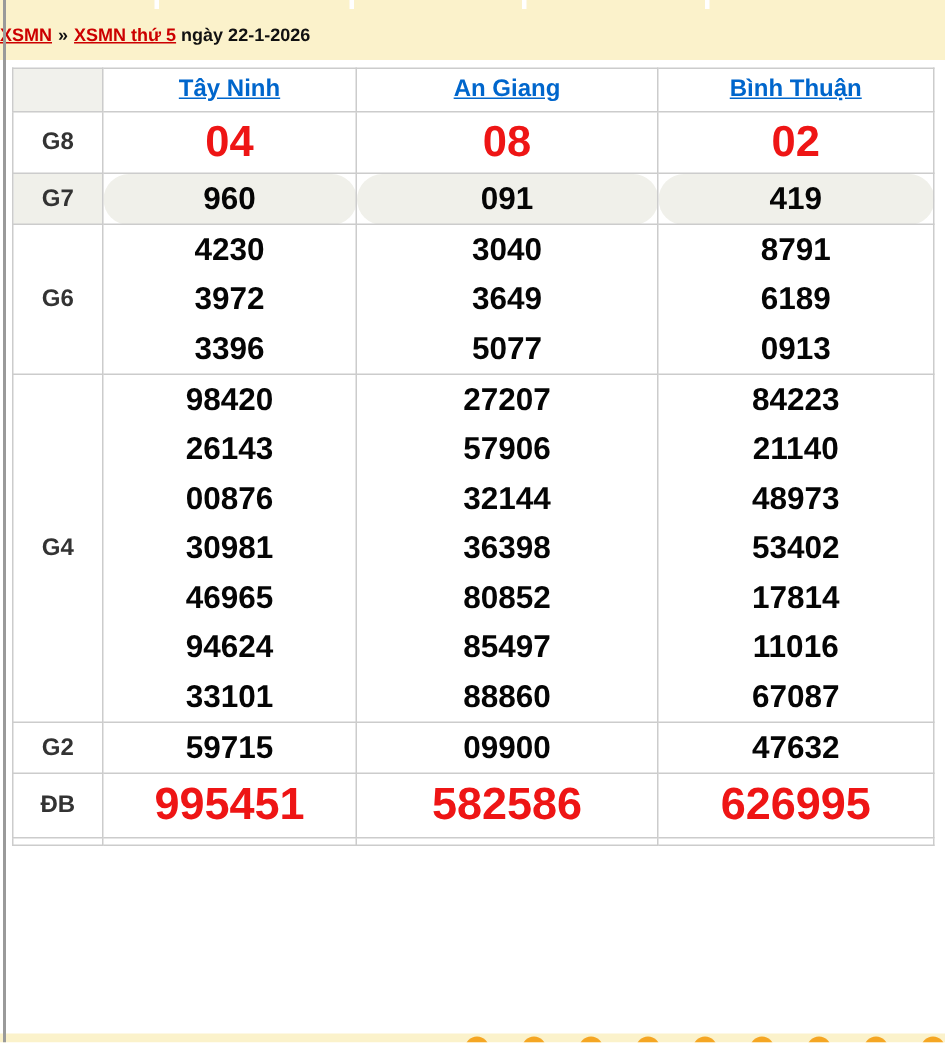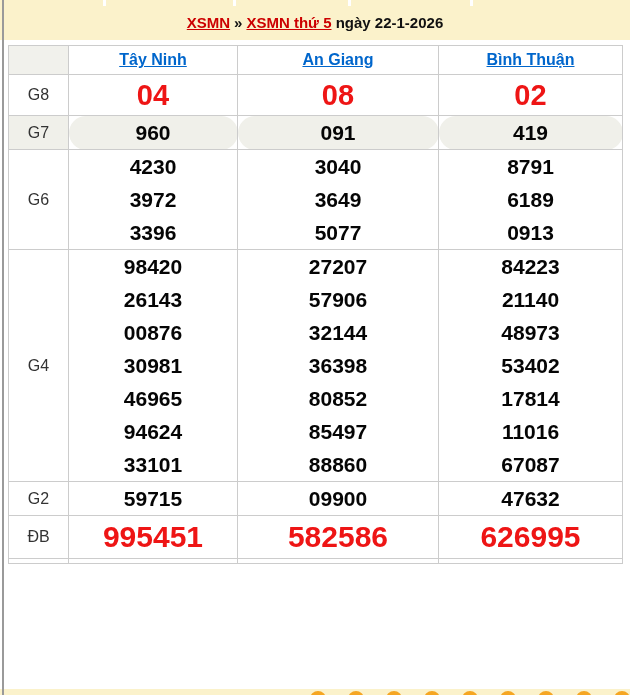--- a/index.html
+++ b/index.html
@@ -20,38 +20,38 @@
   
   .tabs-strip{height:6px;background:#fff;position:relative;}
   .tabs-strip .seg{position:absolute;top:0;height:6px;background:var(--yellow);}
   .seg1{left:0;width:103px;}
   .seg2{left:106px;width:127px;}
   .seg3{left:236px;width:112px;}
   .seg4{left:351px;width:119px;}
   .seg5{left:473px;width:157px;}
   .title-bar{
     height:34px;line-height:34px;background:var(--yellow);
-    text-align:center;font-weight:bold;font-size:15px;color:#111;
+    font-weight:bold;font-size:12px;color:#111;
     white-space:nowrap;
   }
   .title-bar a{color:var(--title-red);text-decoration:underline;cursor:pointer;}
   .title-sep{margin:0 4px;}
   .gap{height:5px;background:#fff;}
   table.results{
     margin-left:8px;width:614px;border-collapse:collapse;table-layout:fixed;
   }
   table.results th,table.results td{
     border:1px solid var(--border);padding:0;text-align:center;vertical-align:middle;
   }
   th.corner{background:#F1F1EC;}
   th.province{height:28px;font-size:16px;font-weight:bold;background:#fff;}
   th.province a{color:var(--blue);text-decoration:underline;cursor:pointer;margin-top:22px;}
   tbody tr{background:#fff;}
   tbody tr.alt{background:var(--alt);}
-  td.label{font-size:16px;font-weight:400;color:#333;margin-top:24px;}
+  td.label{font-size:16px;font-weight:700;color:#333;margin-top:24px;}
   td.vals{font-weight:bold;color:#050505;border-radius:18px;}
   .num{font-size:21px;line-height:33px;}
   tr.row-G8 .num{font-size:29px;line-height:40px;color:var(--red);}
   tr.row-DB .num{font-size:30px;line-height:42px;color:var(--red);}
   tr.stub td{height:4px;line-height:4px;}
   .bottom-strip{
     position:absolute;left:0;right:0;bottom:0;height:6px;
     background:var(--yellow);overflow:hidden;z-index:4;
   }
   .dot{

